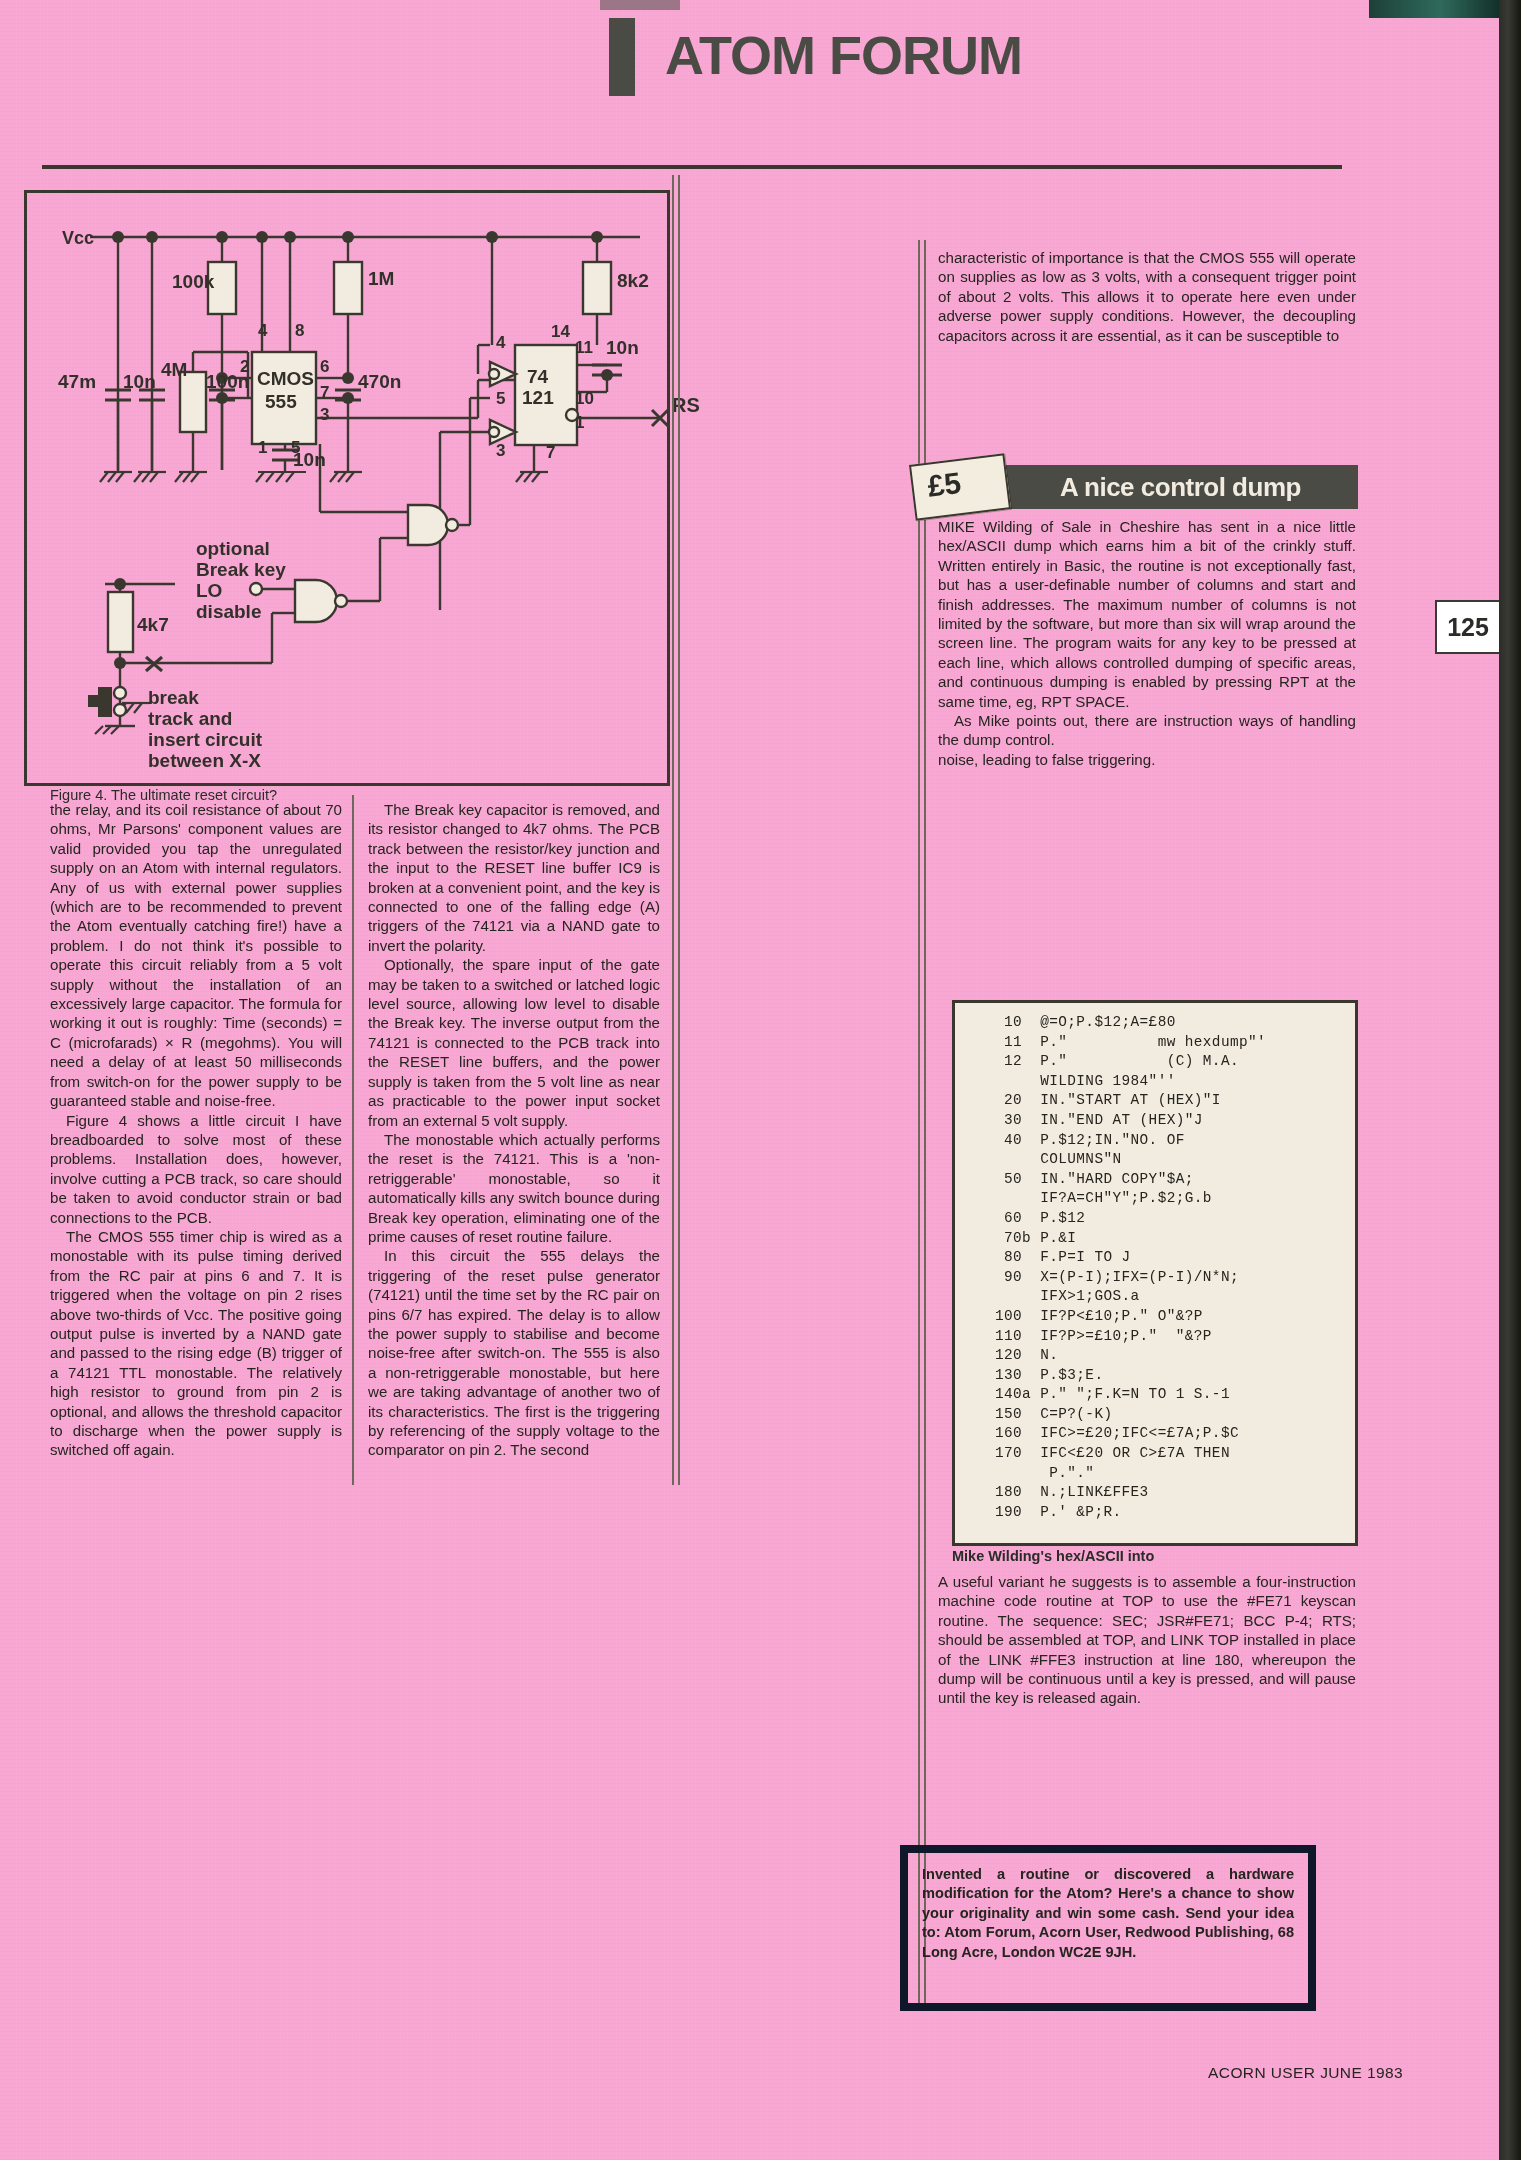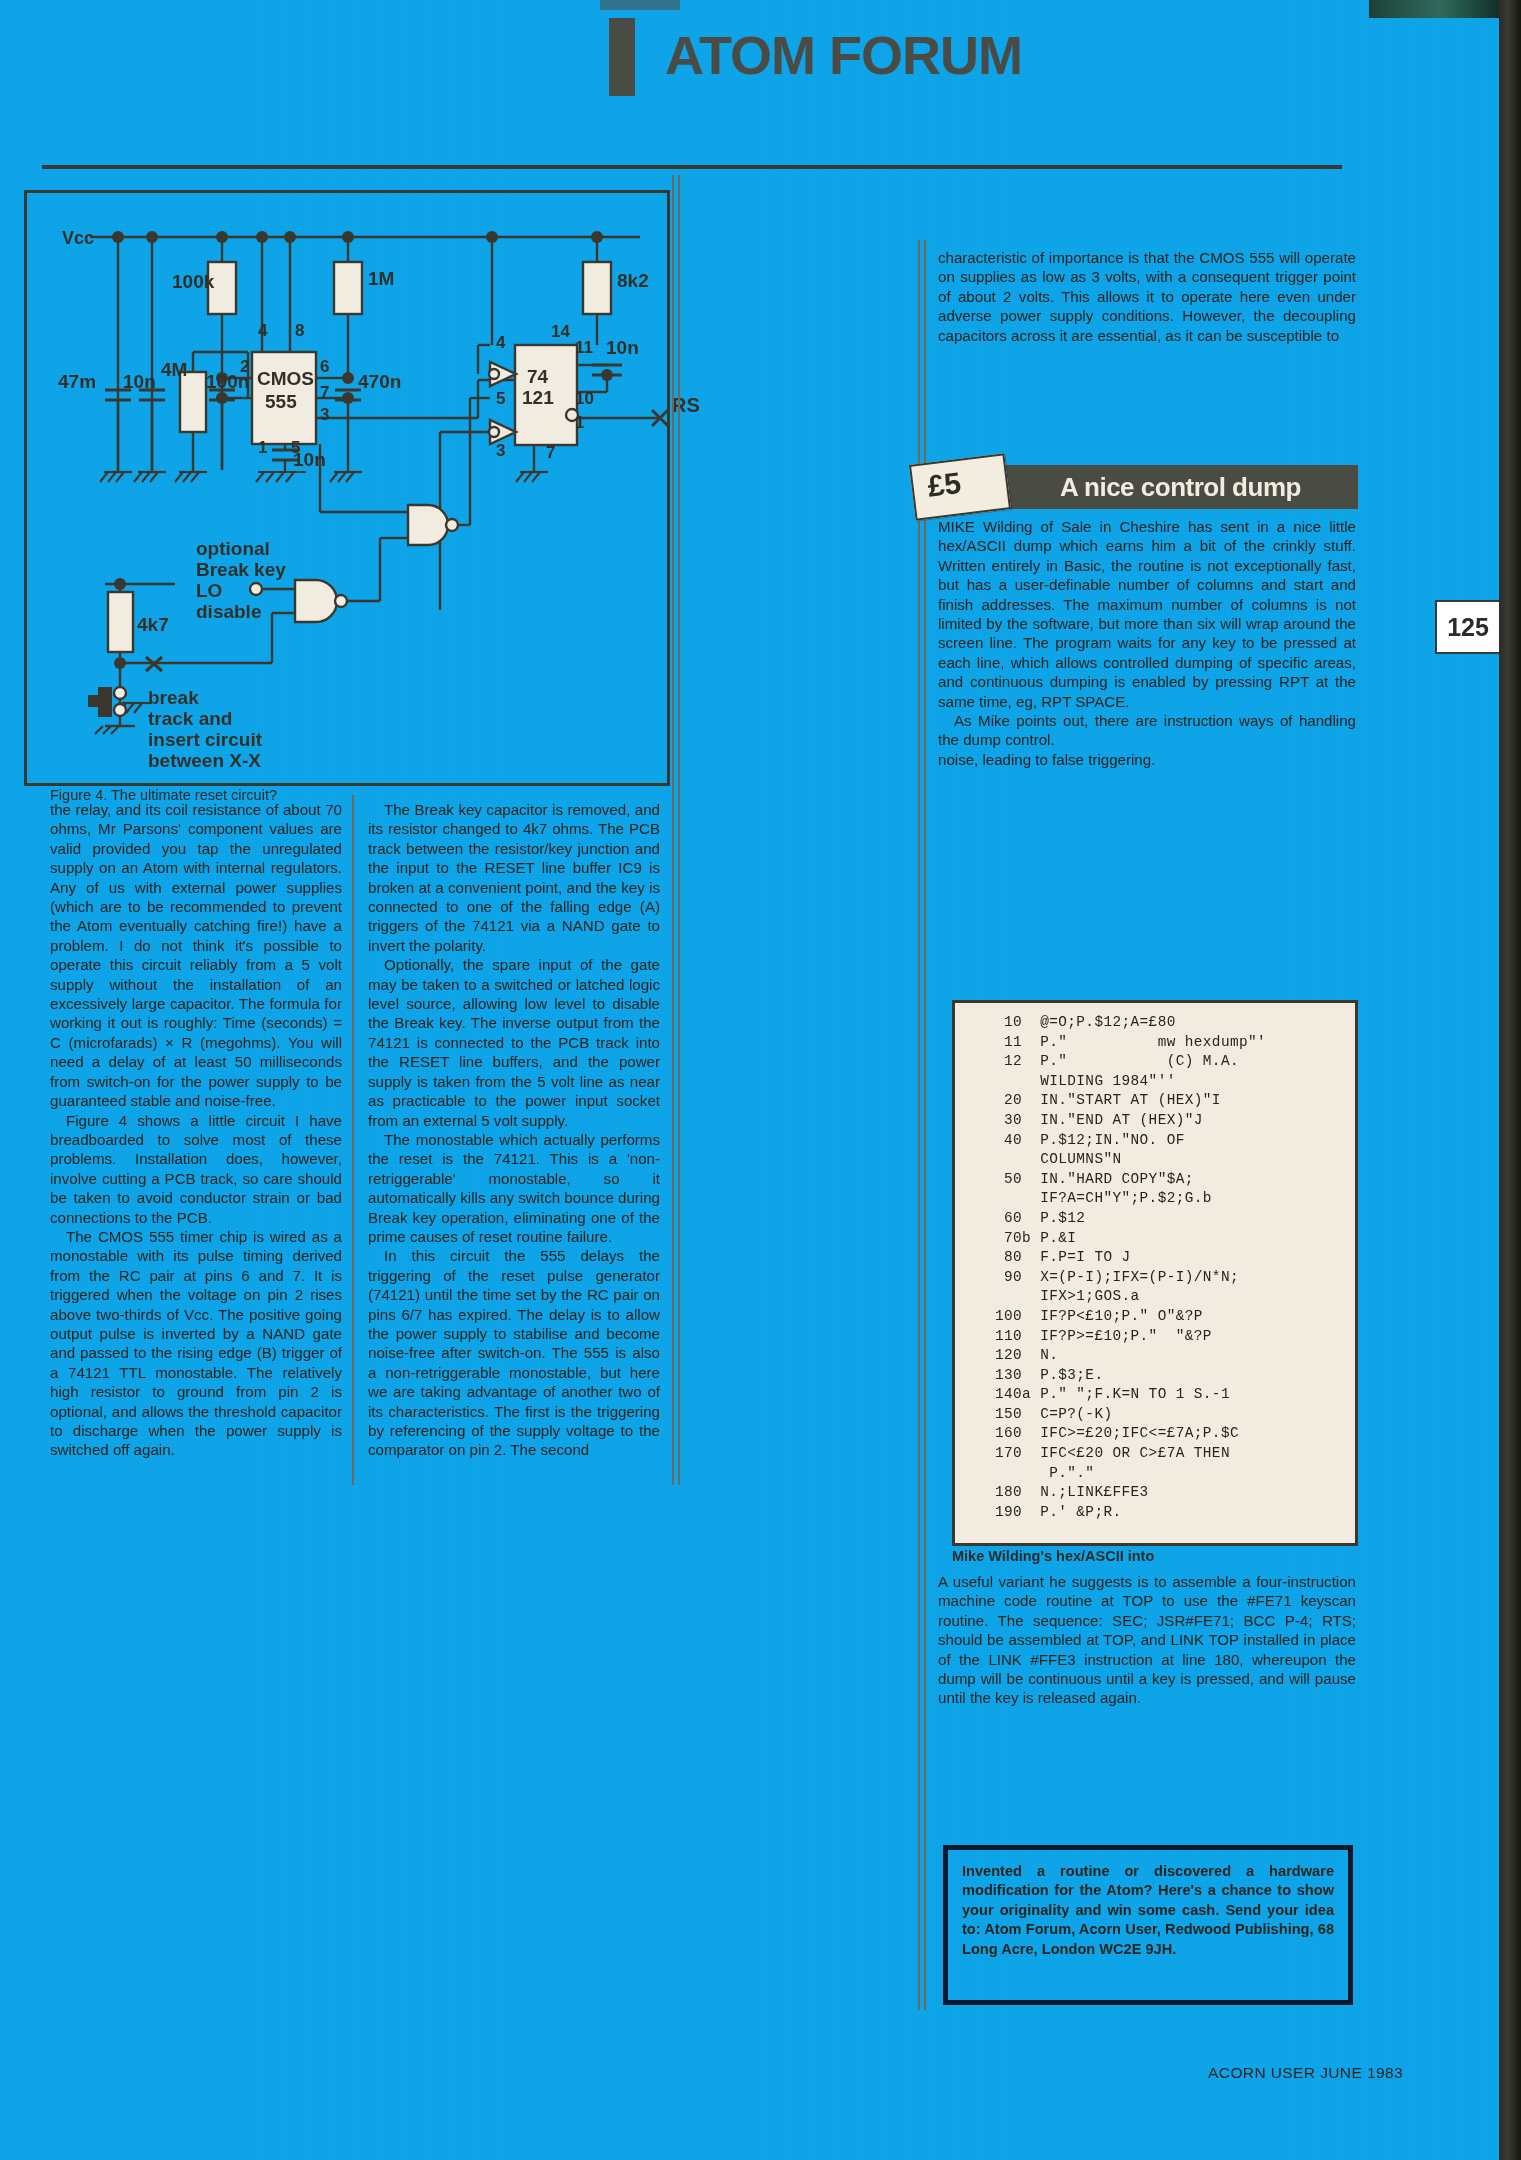--- a/index.html
+++ b/index.html
@@ -5,21 +5,21 @@
   html,body{margin:0;padding:0;}
   body{
     width:1521px;height:2160px;
     background:#efe9dc;
     font-family:"Liberation Sans", sans-serif;
     position:relative;
     overflow:hidden;
   }
   .page{
     position:absolute;inset:0;
-    background:#0ea5e9;
+    background:#f9a8d4;
   }
   
   .grain{
     position:absolute;inset:0;
     background:
       repeating-linear-gradient(90deg, rgba(0,0,0,0.012) 0 1px, rgba(255,255,255,0) 1px 3px),
       repeating-linear-gradient(0deg, rgba(0,0,0,0.010) 0 1px, rgba(255,255,255,0) 1px 4px);
     pointer-events:none;
   }
   
@@ -120,22 +120,22 @@
     letter-spacing:0.4px;
     white-space:pre;
   }
   .code-caption{
     position:absolute;left:952px;top:1548px;width:420px;
     font-size:14.5px;font-weight:bold;color:#2b2b28;
   }
   #col-right-after{left:938px;top:1572px;width:418px;}
   
   .invitebox{
-    position:absolute;left:943px;top:1845px;width:400px;height:150px;
-    border:5px solid #0f172a;
+    position:absolute;left:900px;top:1845px;width:400px;height:150px;
+    border:8px solid #0f172a;
   }
   .invitebox .inner{
     position:absolute;left:14px;top:12px;width:372px;
     font-size:14.6px;line-height:19.4px;font-weight:bold;color:#26241f;
     text-align:justify;
   }
   
   #col-a{left:50px;top:800px;width:292px;}
   #col-b{left:368px;top:800px;width:292px;}
   

